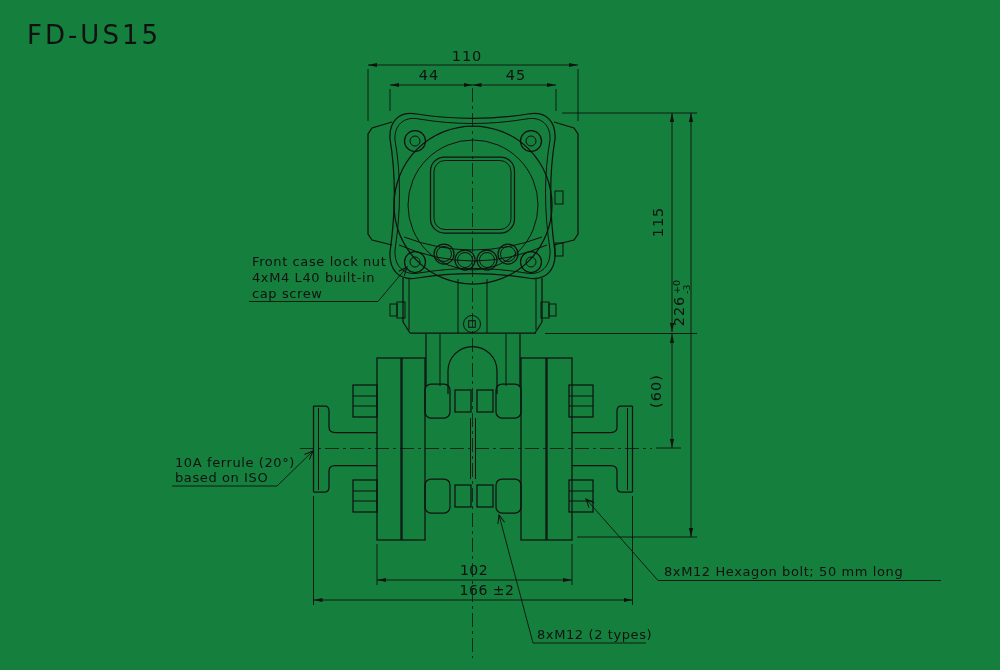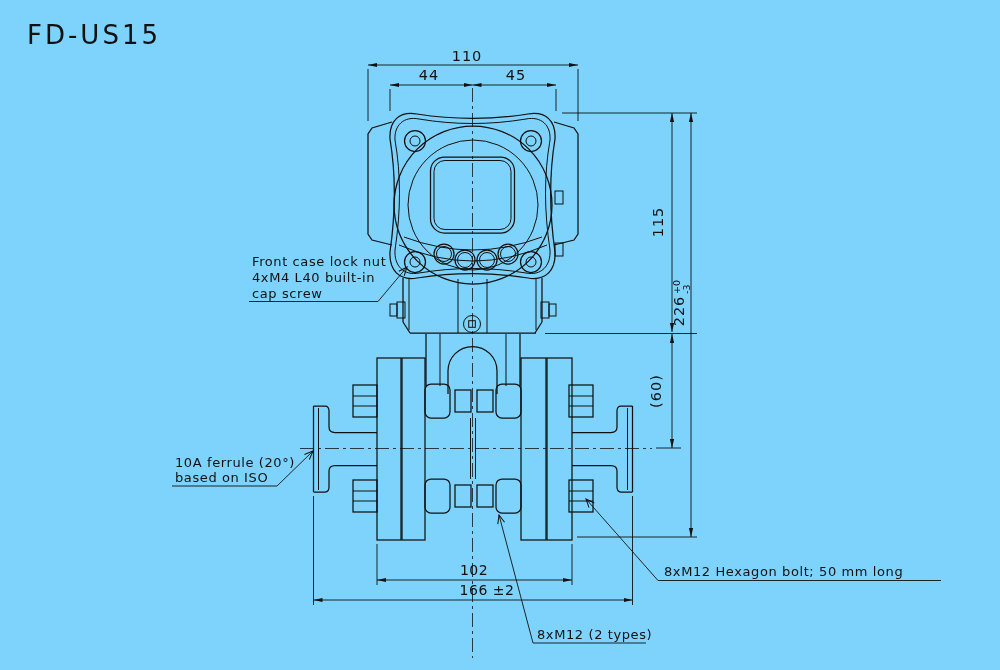--- a/index.html
+++ b/index.html
@@ -1,16 +1,16 @@
 <!DOCTYPE html>
 <html><head>
 <meta charset="utf-8">
 <style>
   html,body{margin:0;padding:0;background:#ffffff;}
-  .stage{position:relative;width:1000px;height:670px;background:#7dd3fc;overflow:hidden;
+  .stage{position:relative;width:1000px;height:670px;background:#15803d;overflow:hidden;
          font-family:"DejaVu Sans","Liberation Sans",sans-serif;}
   svg{position:absolute;left:0;top:0;}
   svg text{fill:#111;font-family:"DejaVu Sans","Liberation Sans",sans-serif;}
   .title-txt{font-size:26px;letter-spacing:3px;}
   .dim{font-size:14.5px;letter-spacing:1px;}
   .dim-s{font-size:14px;letter-spacing:0.5px;}
   .tol{font-size:9.5px;letter-spacing:0;}
   .lbl{font-size:13px;letter-spacing:0.6px;}
   .g   {stroke:#111;stroke-width:1.25;fill:none;}   
   .gt  {stroke:#111;stroke-width:1;fill:none;}      

